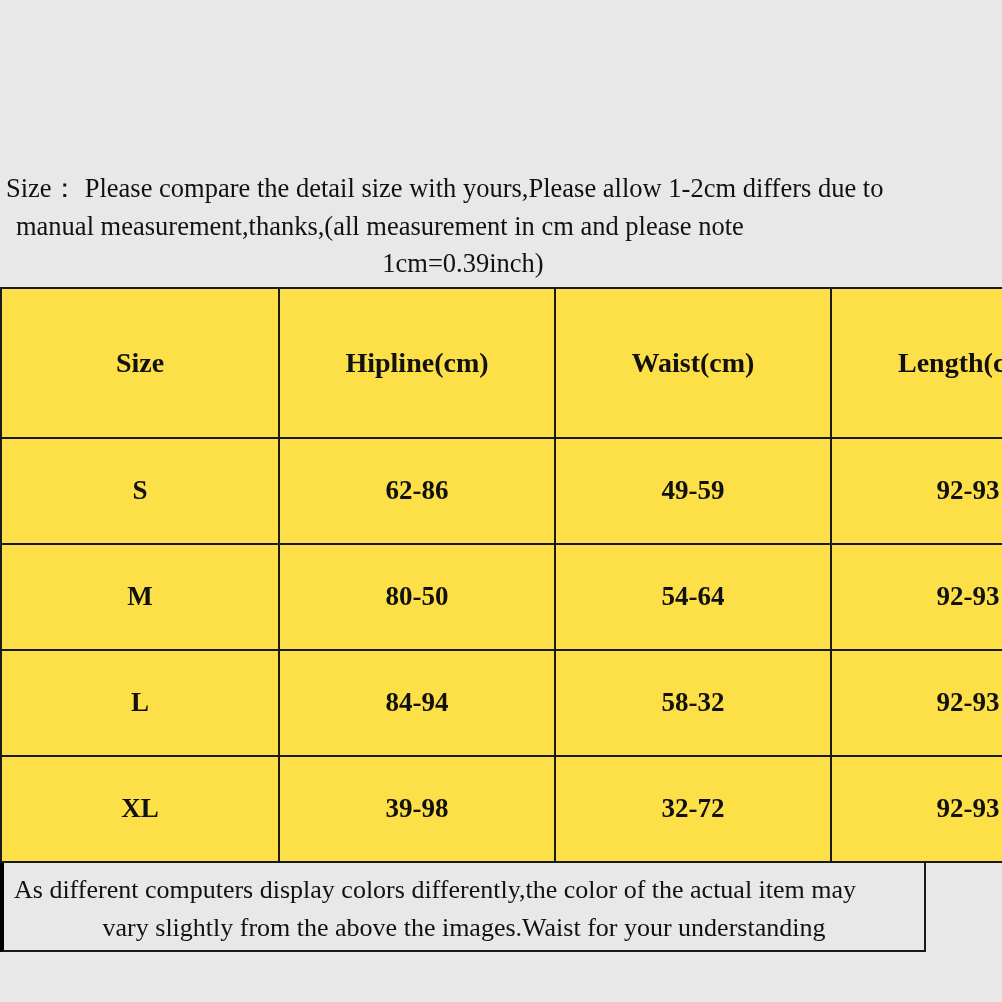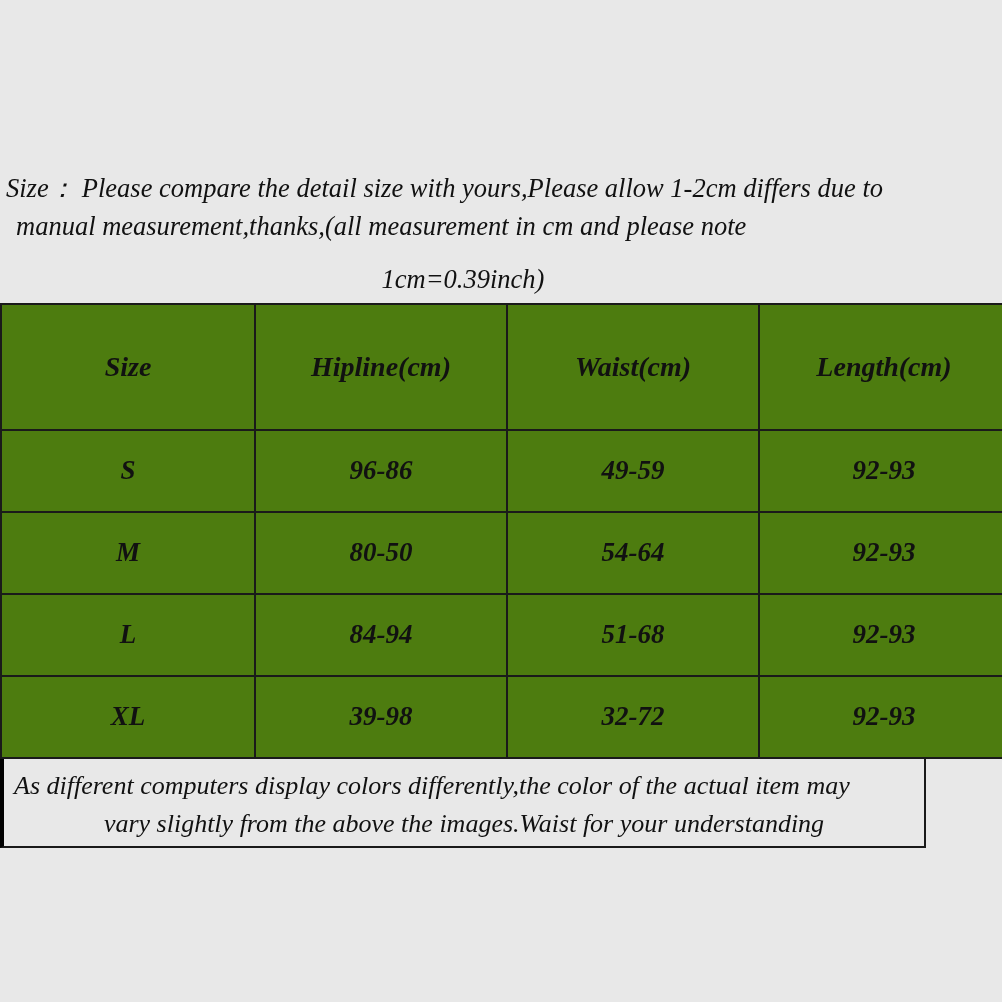--- a/index.html
+++ b/index.html
@@ -19,50 +19,48 @@
     width: 1002px;
     height: 1002px;
     background: #e8e8e8;
   }
   .sheet {
     position: absolute;
     left: 0;
     top: 160px;
     width: 926px;
     background: #e8e8e8;
-    font-style: italic;
   }
   .note-top {
     padding: 10px 6px 4px 6px;
     font-size: 26.5px;
     line-height: 1.42;
     text-align: left;
   }
   .note-top .line2 {
     display: block;
     text-align: left;
     margin-left: 10px;
   }
   .note-top .line3 {
     display: block;
     text-align: center;
-    margin-top: 16px;
   }
   table.size-table {
     border-collapse: collapse;
     width: 1002px;
     table-layout: fixed;
   }
   table.size-table td, table.size-table th {
     border: 2px solid #1a1a1a;
     text-align: center;
     font-weight: bold;
     font-size: 27px;
-    padding: 0;
-    background: #4d7c0f;
+    padding: 12px;
+    background: #fde047;
   }
   table.size-table th {
     height: 124px;
     font-size: 28px;
   }
   table.size-table td {
     height: 80px;
   }
   table.size-table tr td:first-child,
   table.size-table tr th:first-child {
@@ -111,34 +109,34 @@
         <tr>
           <th>Size</th>
           <th>Hipline(cm)</th>
           <th>Waist(cm)</th>
           <th>Length(cm)</th>
         </tr>
       </thead>
       <tbody>
         <tr>
           <td>S</td>
-          <td>96-86</td>
+          <td>62-86</td>
           <td>49-59</td>
           <td>92-93</td>
         </tr>
         <tr>
           <td>M</td>
           <td>80-50</td>
           <td>54-64</td>
           <td>92-93</td>
         </tr>
         <tr>
           <td>L</td>
           <td>84-94</td>
-          <td>51-68</td>
+          <td>58-32</td>
           <td>92-93</td>
         </tr>
         <tr>
           <td>XL</td>
           <td>39-98</td>
           <td>32-72</td>
           <td>92-93</td>
         </tr>
       </tbody>
     </table>

